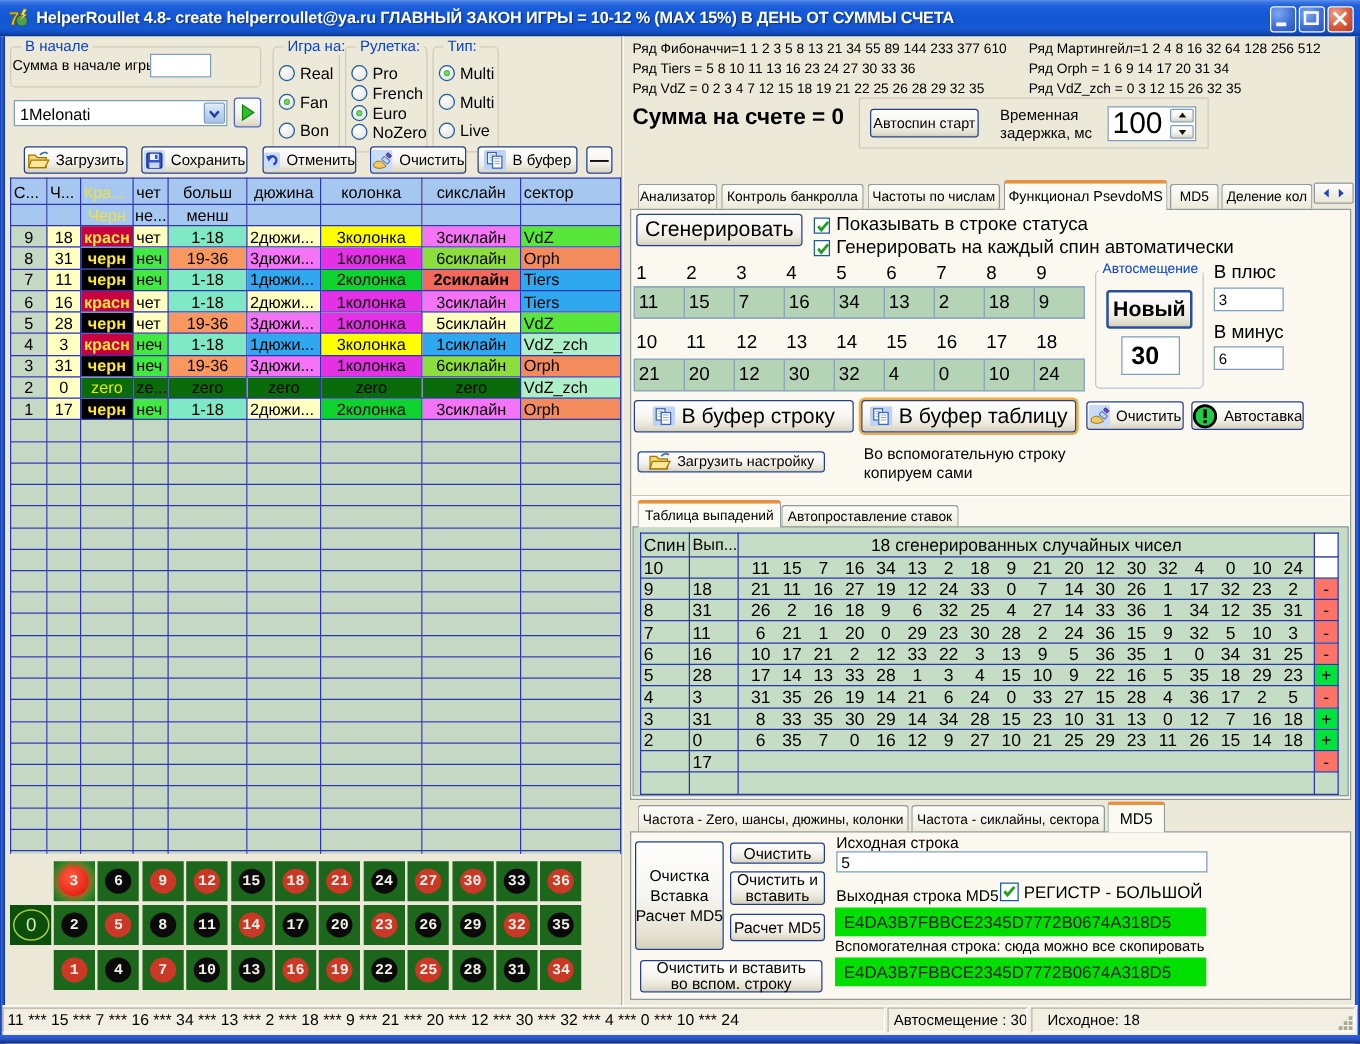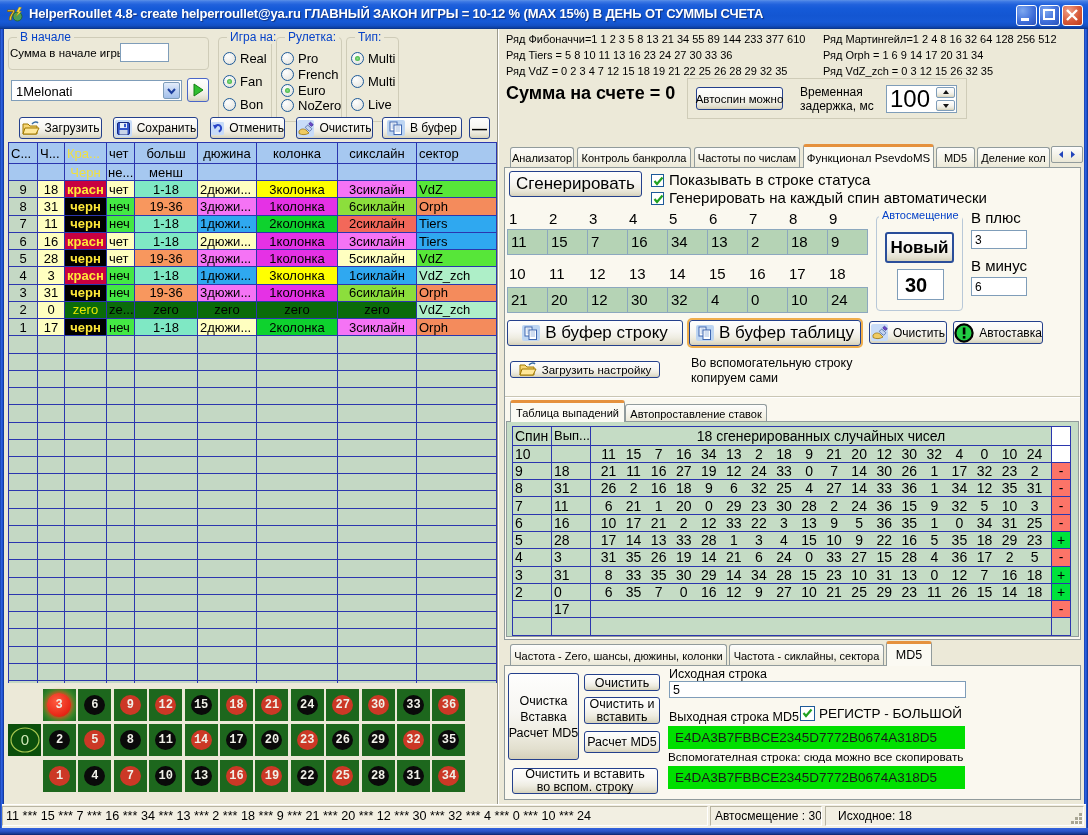--- a/index.html
+++ b/index.html
@@ -217,21 +217,21 @@
           <td style="background:#F48B5C;text-align:left;">Orph</td>
         </tr>
         <tr>
           <td style="background:#C4D8C4">7</td>
           <td style="background:#FFFFC0">11</td>
           <td style="background:#000000;color:#FFE838;font-weight:bold;">черн</td>
           <td style="background:#44E844;text-align:left;">неч</td>
           <td style="background:#7FE8C4;">1-18</td>
           <td style="background:#2FA8F0;text-align:left;">1дюжи...</td>
           <td style="background:#0ED22E;">2колонка</td>
-          <td style="background:#F2685A;">2сиклайн</td>
+          <td style="background:#F2685A;font-weight:bold;">2сиклайн</td>
           <td style="background:#2FA8F0;text-align:left;">Tiers</td>
         </tr>
         <tr>
           <td style="background:#C4D8C4">6</td>
           <td style="background:#FFFFC0">16</td>
           <td style="background:#C80040;color:#FFE838;font-weight:bold;">красн</td>
           <td style="background:#FFFFC0;text-align:left;">чет</td>
           <td style="background:#7FE8C4;">1-18</td>
           <td style="background:#FFFFC0;text-align:left;">2дюжи...</td>
           <td style="background:#E531E5;">1колонка</td>
@@ -642,21 +642,21 @@
 <div class="abs" style="left:497px;top:29px;width:1px;height:775px;background:#9C9A8C"></div>
 <div class="abs" style="left:498px;top:29px;width:1px;height:775px;background:#FFFFFF"></div>
 <div class="abs lbl" style="font-size:11px;left:506px;top:33px">Ряд Фибоначчи=1 1 2 3 5 8 13 21 34 55 89 144 233 377 610</div>
 <div class="abs lbl" style="font-size:11px;left:506px;top:49px">Ряд Tiers = 5 8 10 11 13 16 23 24 27 30 33 36</div>
 <div class="abs lbl" style="font-size:11px;left:506px;top:65px">Ряд VdZ = 0 2 3 4 7 12 15 18 19 21 22 25 26 28 29 32 35</div>
 <div class="abs lbl" style="font-size:11px;left:823px;top:33px">Ряд Мартингейл=1 2 4 8 16 32 64 128 256 512</div>
 <div class="abs lbl" style="font-size:11px;left:823px;top:49px">Ряд Orph = 1 6 9 14 17 20 31 34</div>
 <div class="abs lbl" style="font-size:11px;left:823px;top:65px">Ряд VdZ_zch = 0 3 12 15 26 32 35</div>
 <div class="abs" style="left:506px;top:83px;font-size:18px;font-weight:bold;white-space:nowrap">Сумма на счете = 0</div>
 <div class="abs grp" style="left:687px;top:78px;width:280px;height:41px;border-radius:0"></div>
-<div class="abs btn" style="left:696px;top:87px;width:87px;height:23px;font-size:11.5px">Автоспин можно</div>
+<div class="abs btn" style="left:696px;top:87px;width:87px;height:23px;font-size:11.5px">Автоспин старт</div>
 <div class="abs lbl" style="left:800px;top:85px;line-height:14px">Временная<br>задержка, мс</div>
 <div class="abs inp" style="left:886px;top:85px;width:71px;height:28px"></div>
 <div class="abs" style="left:890px;top:85px;font-size:24px;">100</div>
 <div class="abs btn" style="left:936px;top:87px;width:19px;height:11px;border-color:#7F9DB9;border-radius:2px">
       <svg width="14" height="11">
         <path d="M4 7 L7 3 L10 7 Z" fill="#151515"></path>
       </svg>
     </div>
 <div class="abs btn" style="left:936px;top:100px;width:19px;height:11px;border-color:#7F9DB9;border-radius:2px">
       <svg width="14" height="11">

